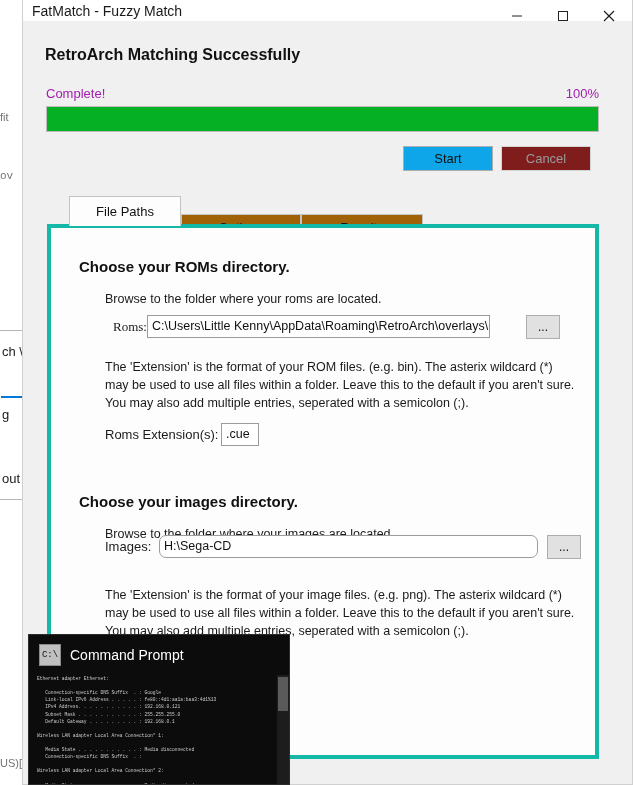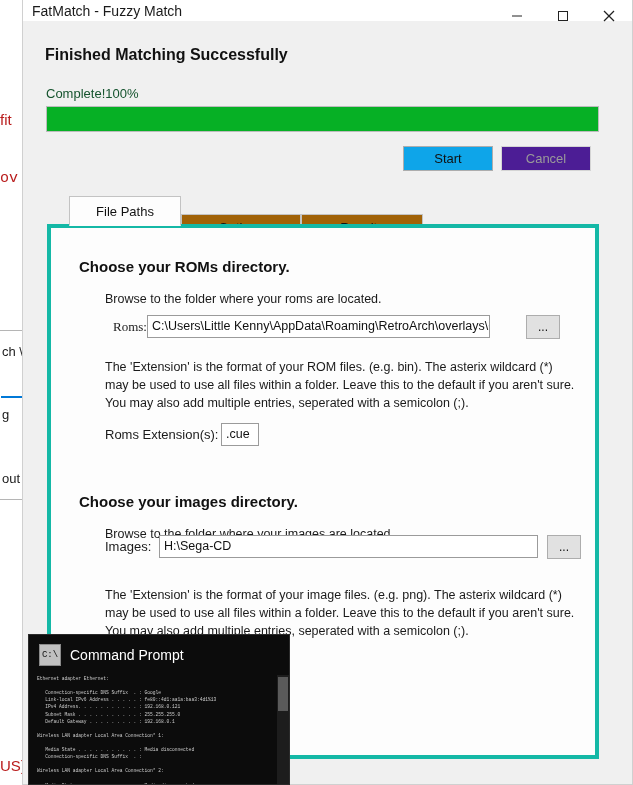--- a/index.html
+++ b/index.html
@@ -28,22 +28,22 @@
   .bg-top-strip .dots {
     position: absolute; left: 6px; top: 2px; font-size: 8px; color: #555;
     letter-spacing: 1px;
   }
   .bg-top-strip .caret {
     position: absolute; right: 6px; top: 1px; font-size: 8px; color: #333;
   }
 
   .bg-left-text {
     position: absolute;
-    font-size: 15px;
-    color: #b91c1c;
+    font-size: 11px;
+    color: #737373;
   }
   .bg-fit { left: 0px; top: 111px; }
   .bg-ov  { left: 0px; top: 170px; font-family: Liberation Mono, monospace; }
   .bg-us  { left: 0px; top: 757px; }
 
   .bg-right-text {
     position: absolute; right: 1px; top: 170px; font-size: 13px; color: #1a1a1a;
   }
 
   .bg-panel {
@@ -87,40 +87,40 @@
 
   .client { position: absolute; left: 0; top: 32px; right: 0; bottom: 0; background: #f0f0f0; }
 
   .status-heading {
     position: absolute; left: 22px; top: 14px;
     font-size: 16px; font-weight: bold; color: #111;
   }
 
   .progress-label-row {
     position: absolute; left: 23px; top: 54px; width: 553px;
-    display: flex; 
-    font-size: 13px; color: #14532d;
+    display: flex; justify-content: space-between;
+    font-size: 13px; color: #a21caf;
   }
 
   .progress-track {
     position: absolute; left: 23px; top: 74px; width: 553px; height: 26px;
     background: #e6e6e6; border: 1px solid #bcbcbc;
   }
   .progress-fill {
     height: 100%; background: #06b025; width: 100%;
   }
 
   .btn {
     position: absolute; height: 25px; width: 90px;
     background: #0ea5e9; border: 1px solid #adadad;
     font-size: 13px; color: #111; text-align: center; line-height: 23px;
     font-family: "Liberation Sans", sans-serif;
   }
   .btn.start  { left: 380px; top: 114px; }
-  .btn.cancel { left: 478px; top: 114px; color: #9a9a9a; background: #4c1d95; border-color: #d4d4d4; }
+  .btn.cancel { left: 478px; top: 114px; color: #9a9a9a; background: #7f1d1d; border-color: #d4d4d4; }
 
   
   .tabstrip {
     position: absolute; left: 24px; top: 164px; width: 552px; height: 29px;
   }
   .tab {
     position: absolute; top: 18px; height: 26px;
     background: #a16207; border: 1px solid #c3c3c3; border-bottom: none;
     font-size: 13px; color: #111; text-align: center; line-height: 25px;
   }
@@ -158,21 +158,21 @@
   .lbl-romsext { left: 54px; top: 199px; }
   .lbl-imgs { left: 54px; top: 311px; }
 
   .textbox {
     position: absolute; height: 23px; background: #ffffff;
     border: 1px solid #9b9b9b; font-size: 12.5px; color: #111;
     padding: 0 4px; line-height: 21px; white-space: nowrap; overflow: hidden;
   }
   .tb-roms    { left: 96px; top: 87px; width: 343px; }
   .tb-romsext { left: 170px; top: 195px; width: 38px; }
-  .tb-imgs    { left: 108px; top: 307px; width: 379px; }
+  .tb-imgs    { left: 108px; top: 307px; width: 379px; border-radius: 7px; }
 
   .browse-btn {
     position: absolute; width: 34px; height: 24px;
     background: #e1e1e1; border: 1px solid #adadad;
     font-size: 12px; color: #111; text-align: center; line-height: 22px;
   }
   .bb-roms { left: 475px; top: 87px; }
   .bb-imgs { left: 496px; top: 307px; }
 
   
@@ -249,21 +249,21 @@
           <svg width="14" height="14" viewBox="0 0 14 14">
               <line x1="2" y1="2" x2="12" y2="12" stroke="#222" stroke-width="1.2"></line>
               <line x1="12" y1="2" x2="2" y2="12" stroke="#222" stroke-width="1.2"></line>
             </svg>
         </div>
       </div>
     </div>
 
     <div class="client">
 
-      <div class="status-heading">Finished Matching Successfully</div>
+      <div class="status-heading">RetroArch Matching Successfully</div>
 
       <div class="progress-label-row">
         <span>Complete!</span>
         <span>100%</span>
       </div>
 
       <div class="progress-track">
         <div class="progress-fill"></div>
       </div>
 

